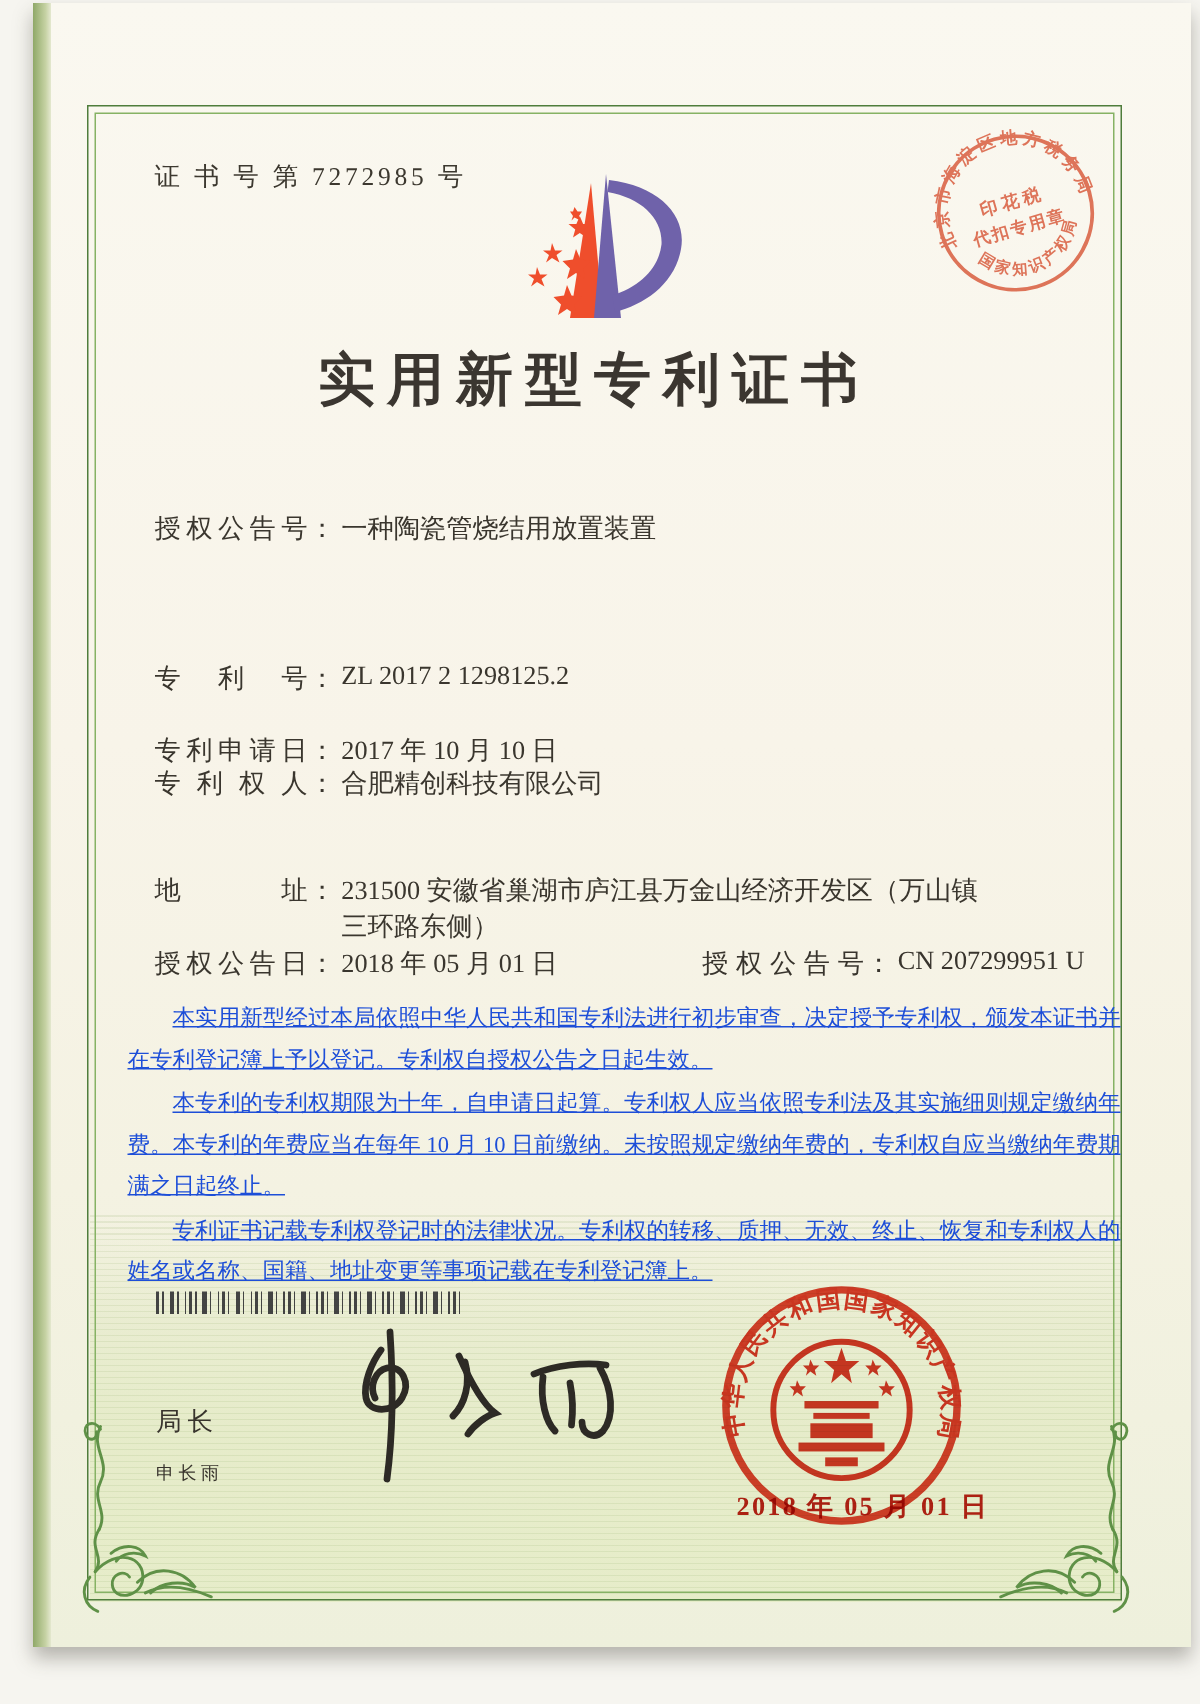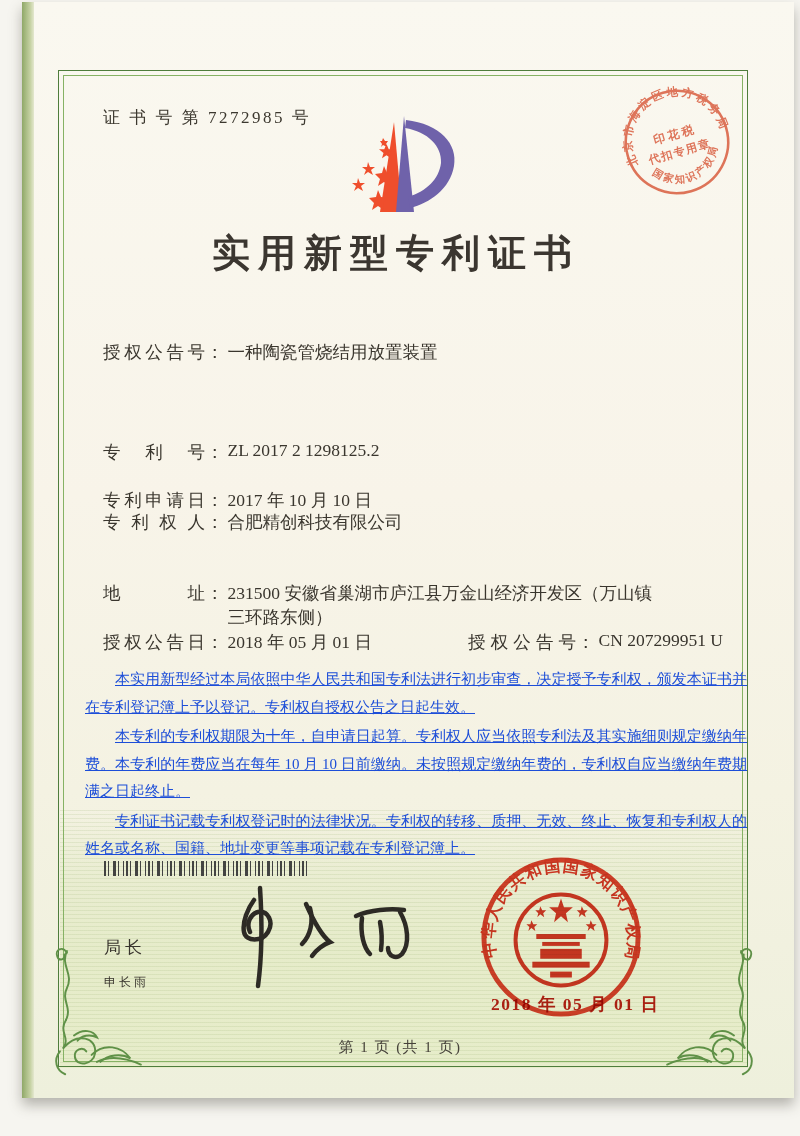--- a/index.html
+++ b/index.html
@@ -200,15 +200,14 @@
     <text font-size="11.5" fill="#dd5a3c" font-weight="bold" font-family="Liberation Serif, DejaVu Serif, serif">
       <textPath href="#stampTop" startOffset="4" textLength="158" lengthAdjust="spacing">北京市海淀区地方税务局</textPath>
     </text>
     <text font-size="10.5" fill="#dd5a3c" font-weight="bold" font-family="Liberation Serif, DejaVu Serif, serif">
       <textPath href="#stampBottom" startOffset="5" textLength="86" lengthAdjust="spacing">国家知识产权局</textPath>
     </text>
     <text x="60" y="56" text-anchor="middle" font-size="12" letter-spacing="3" fill="#dd5a3c" font-weight="bold" font-family="Liberation Serif, DejaVu Serif, serif">印花税</text>
     <text x="60" y="74" text-anchor="middle" font-size="11.5" letter-spacing="1.5" fill="#dd5a3c" font-weight="bold" font-family="Liberation Serif, DejaVu Serif, serif">代扣专用章</text>
   </svg>
 
-  <div class="page-footer">第 1 页 (共 1 页)</div>
 
 </div>
 
 </body></html>

